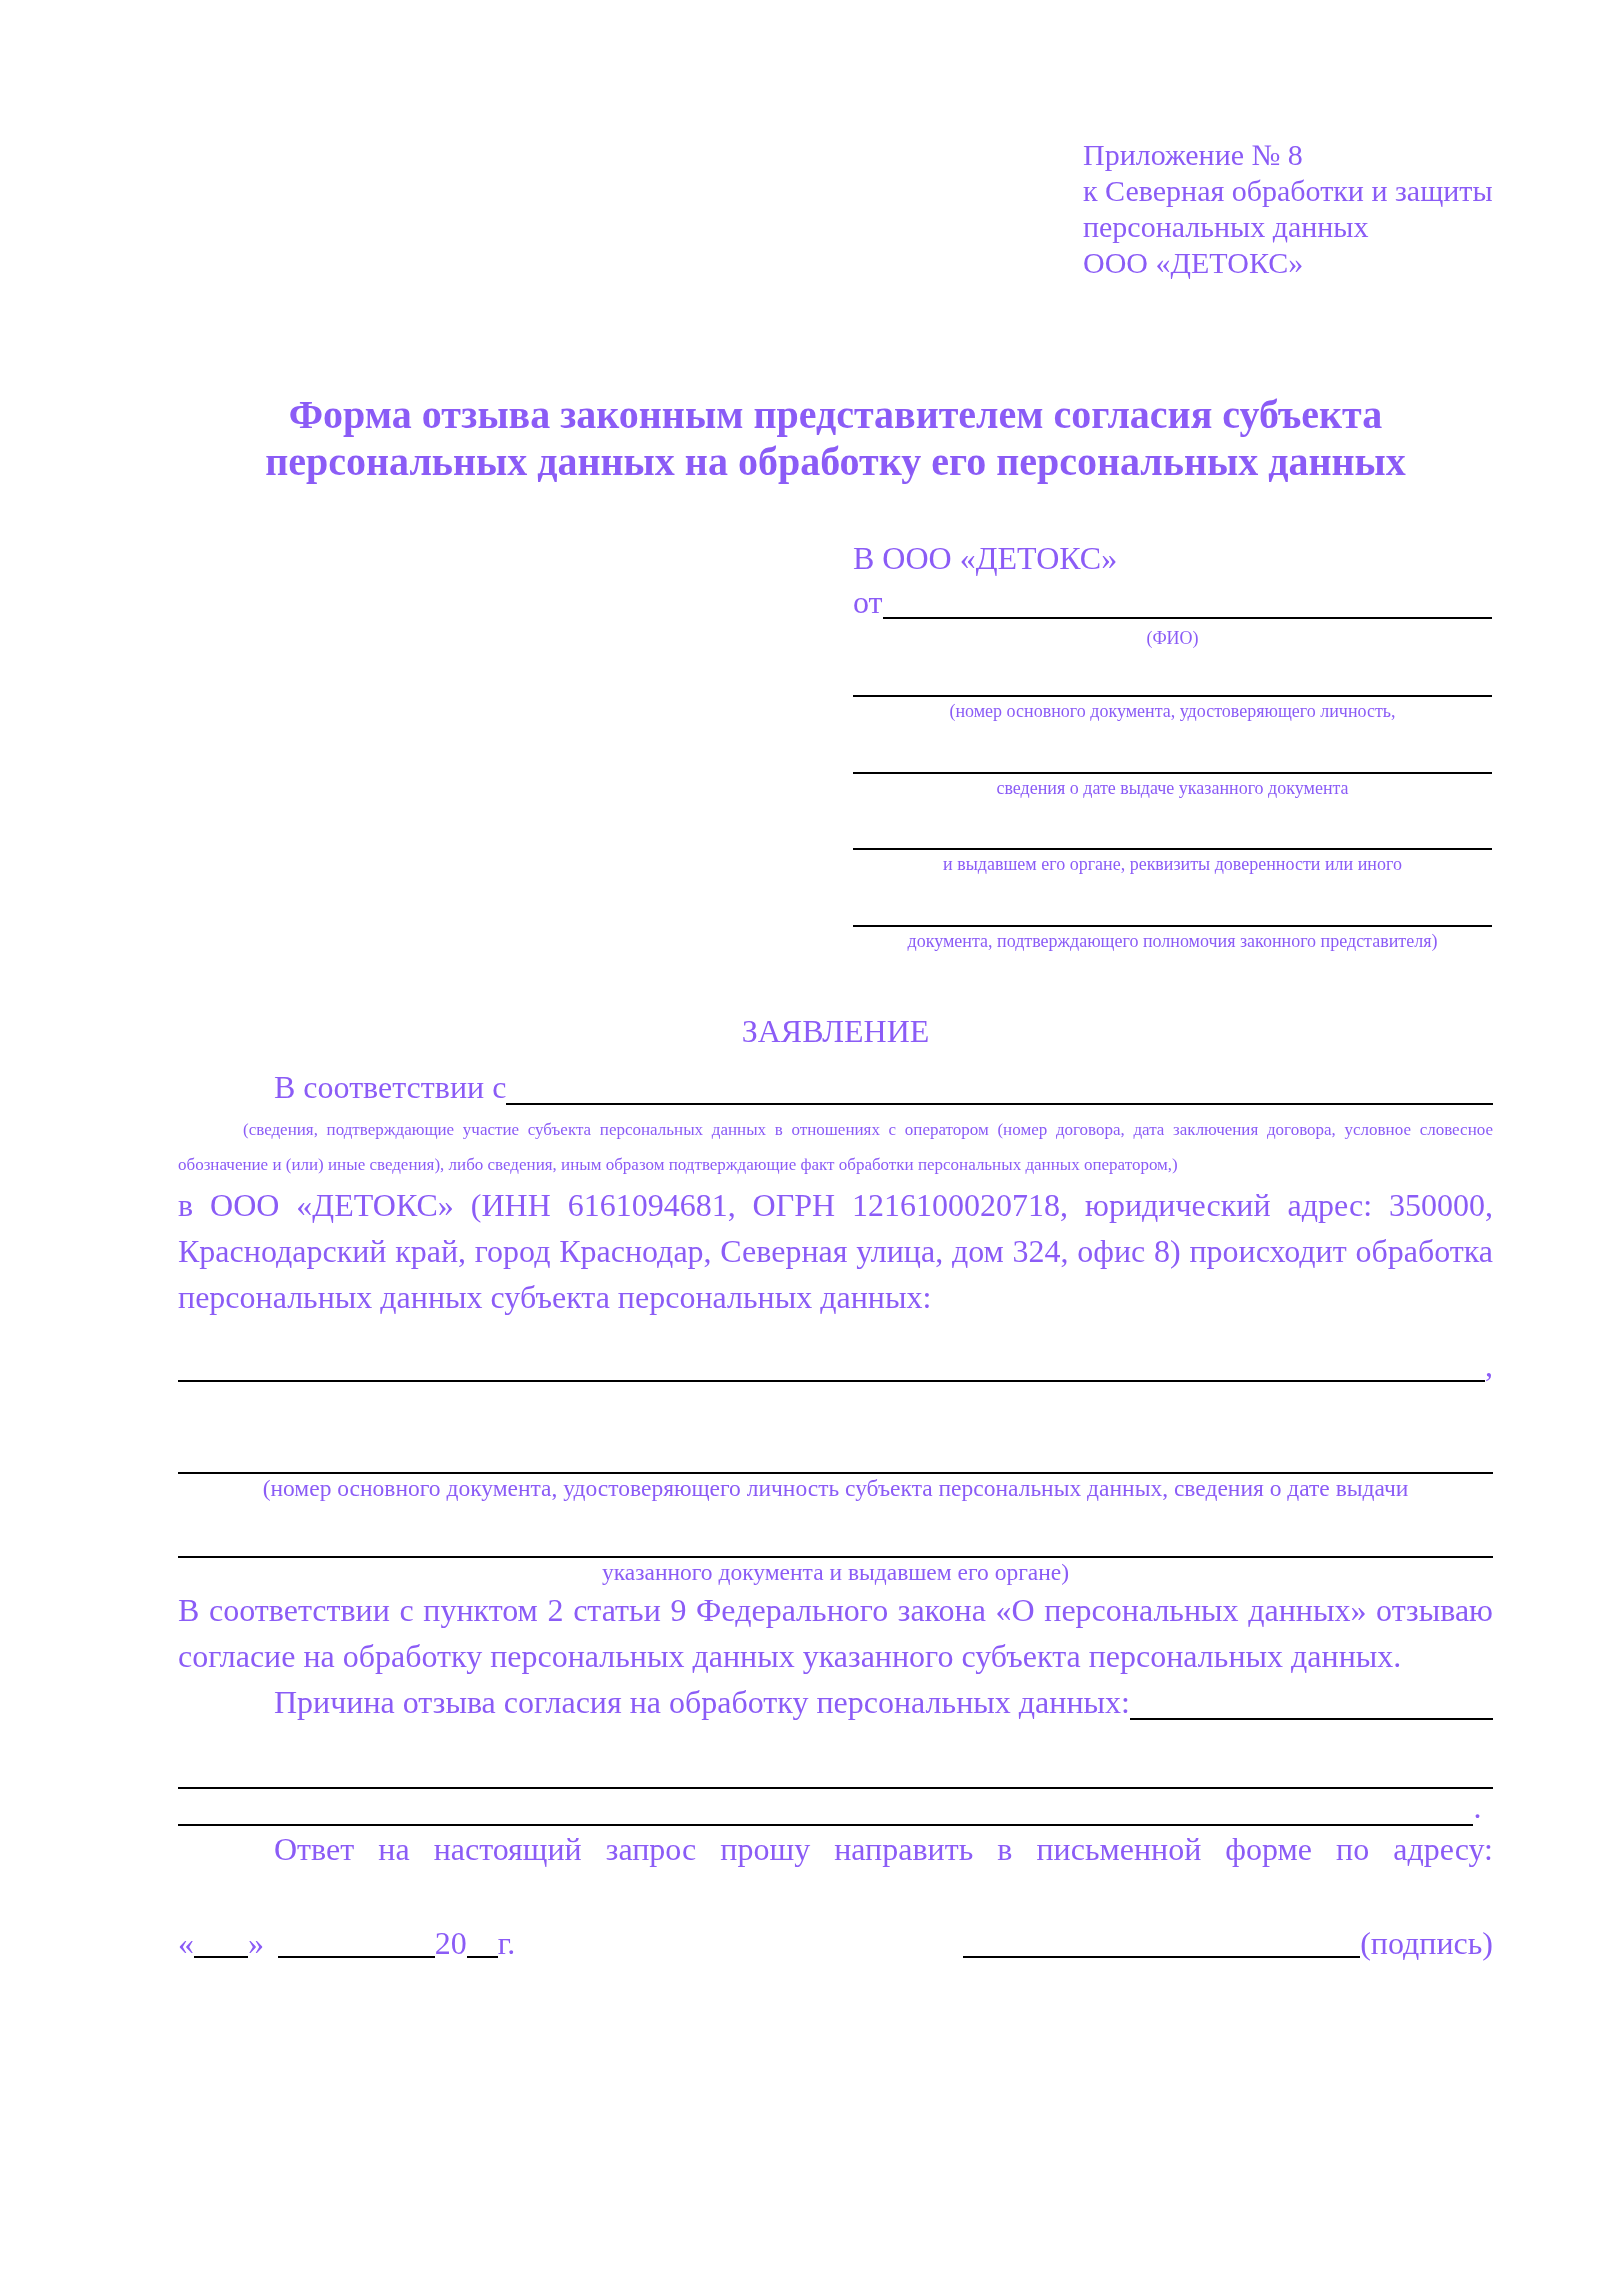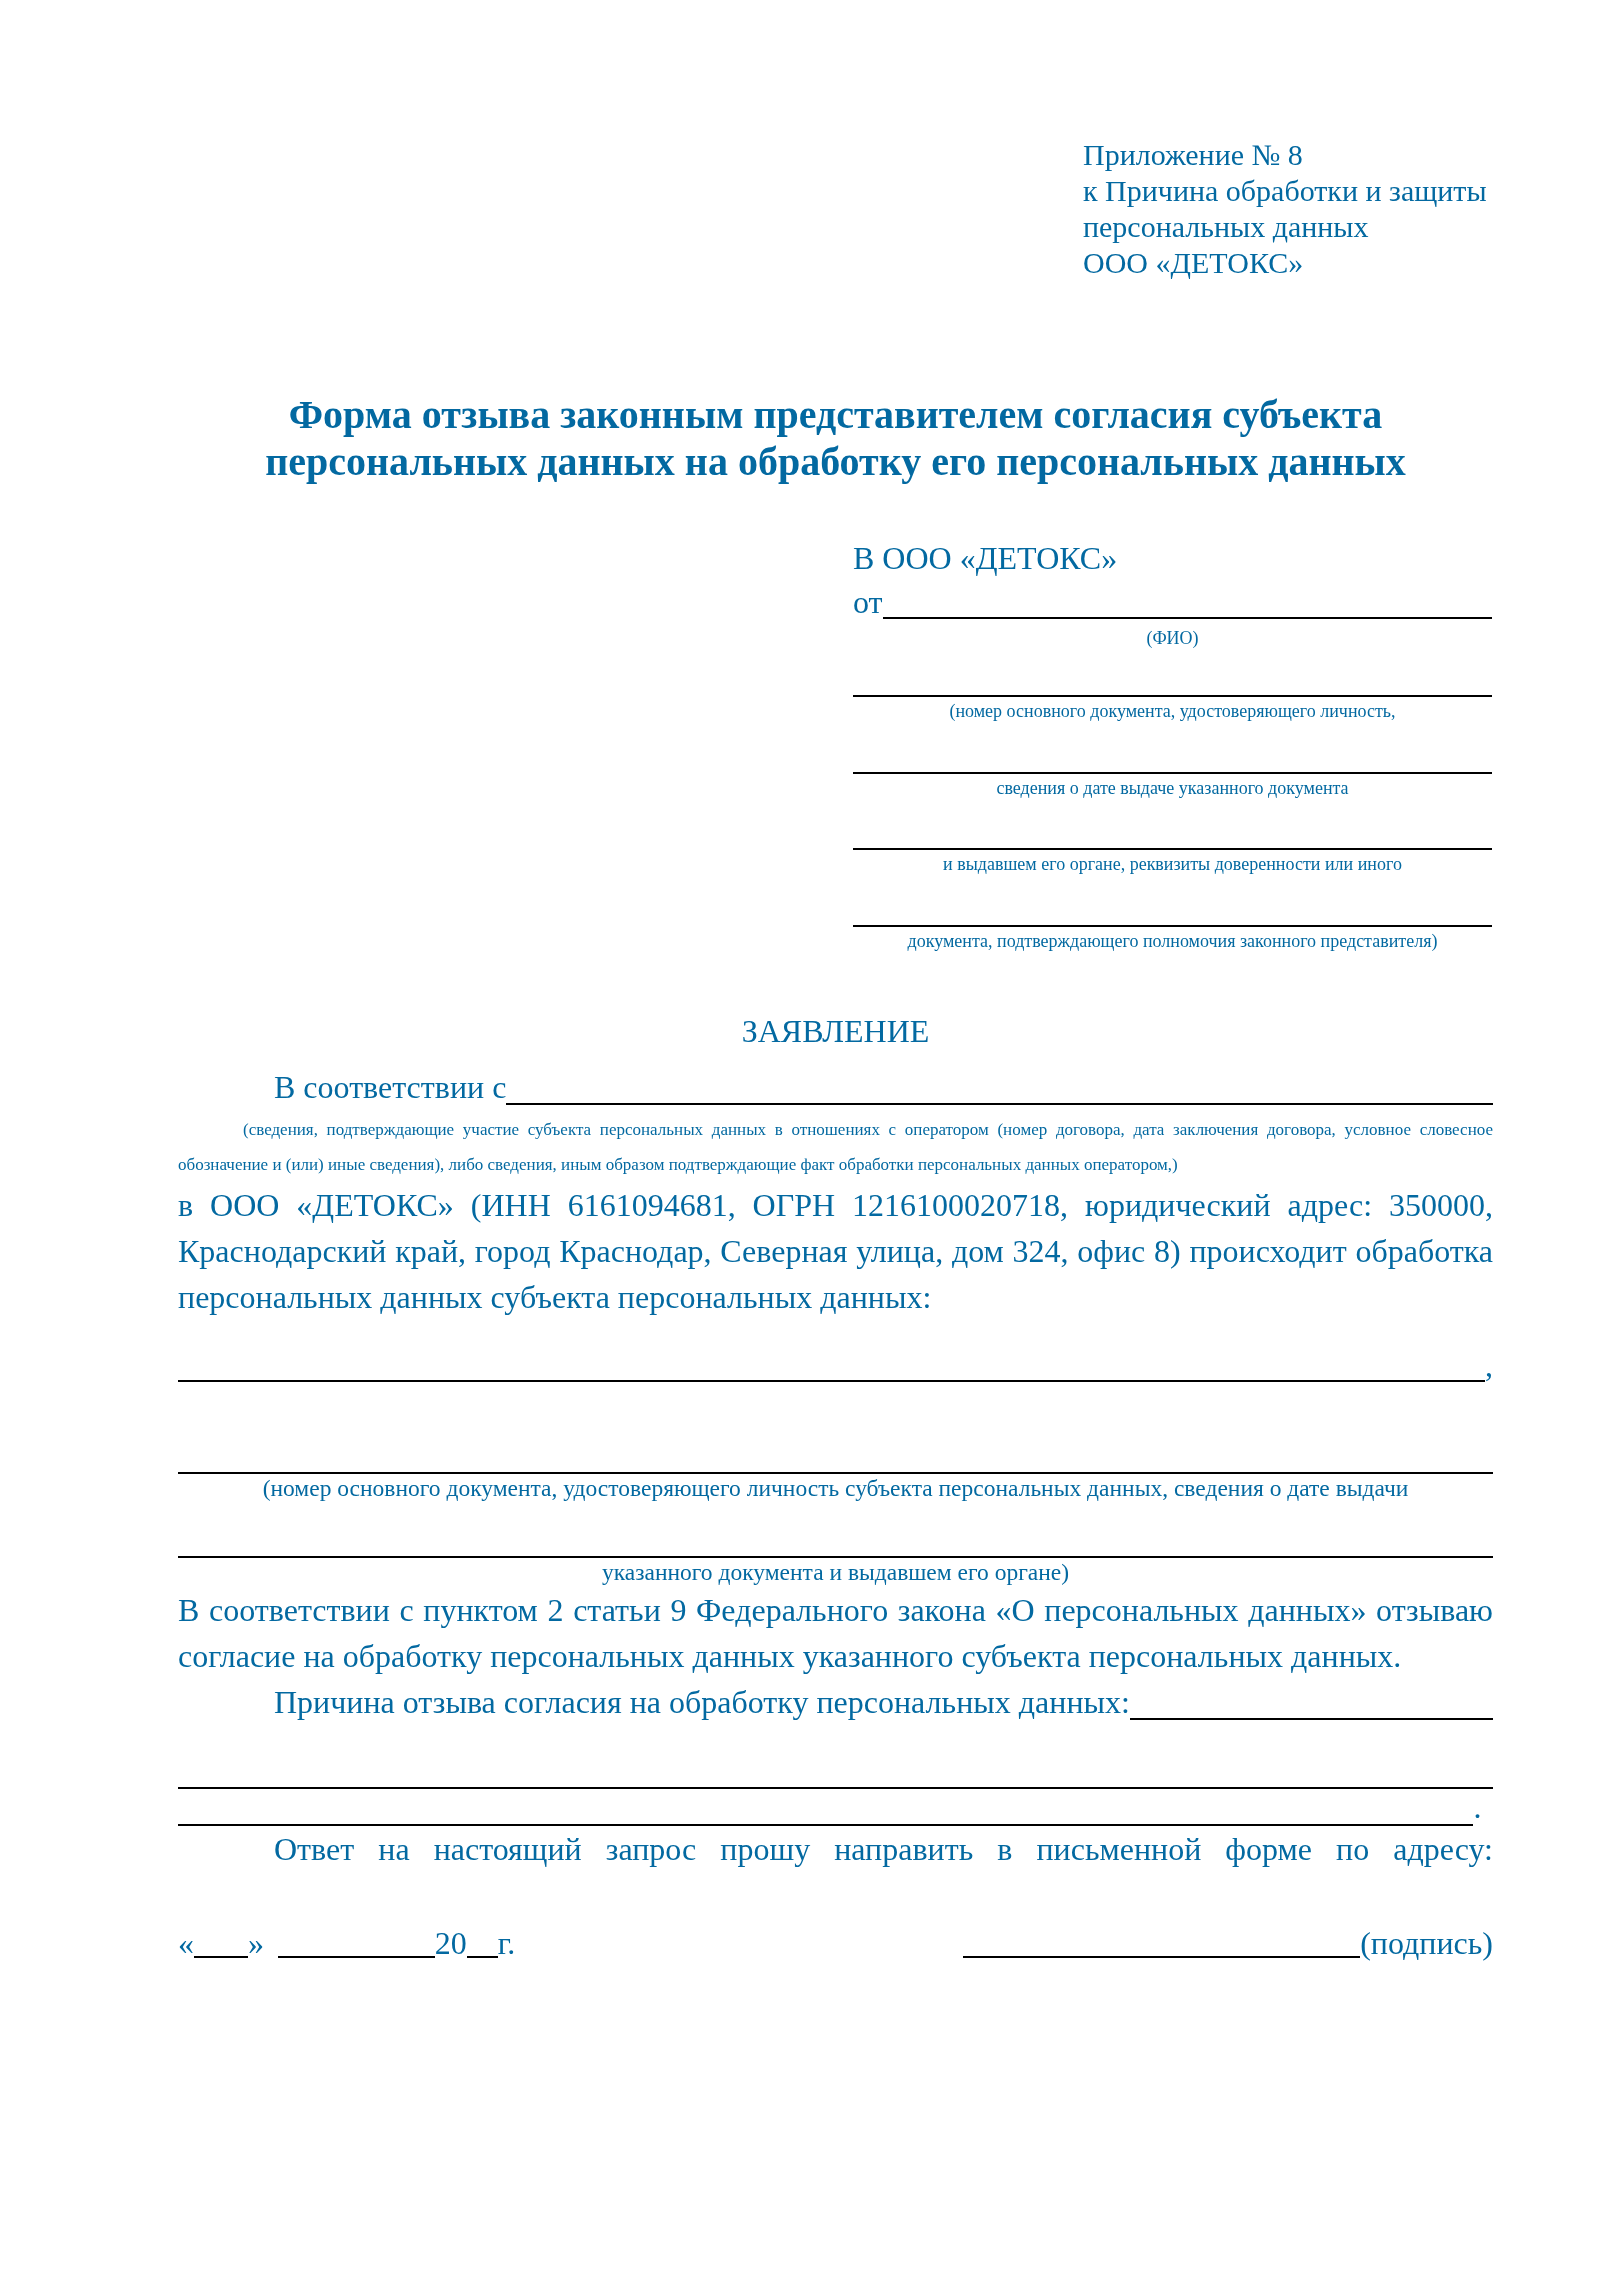--- a/index.html
+++ b/index.html
@@ -3,21 +3,21 @@
 <meta charset="utf-8">
 <style>
   html,body{margin:0;padding:0;background:#e8e8e8;}
   .page{
     position:relative;
     width:1621px;height:2294px;
     background:#ffffff;
     box-sizing:border-box;
     padding:137px 128px 0 178px;
     font-family:"Liberation Serif","DejaVu Serif",serif;
-    color:#0369a1;
+    color:#8b5cf6;
     overflow:hidden;
   }
   
   .hdr{margin-left:905px;font-size:30px;line-height:36px;}
   
   .title{
     margin:110px auto 0 auto;
     width:1176px;
     text-align:center;
     font-weight:bold;
@@ -65,21 +65,21 @@
   .u{display:inline-block;border-bottom:2.9px solid #000;vertical-align:-3.9px;}
   .w55{width:54px;}.w160{width:157px;margin-left:13.7px;}.w32{width:31px;}.w405{width:397px;}
 </style>
 </head>
 <body>
 
 <div class="page">
 
   <div class="hdr">
     <div>Приложение № 8</div>
-    <div>к Причина обработки и защиты</div>
+    <div>к Северная обработки и защиты</div>
     <div>персональных данных</div>
     <div>ООО «ДЕТОКС»</div>
   </div>
 
   <div class="title">Форма отзыва законным представителем согласия субъекта персональных данных на обработку его персональных данных</div>
 
   <div class="addr">
     <div>В ООО «ДЕТОКС»</div>
     <div class="row">
       <span class="lbl">от</span>

